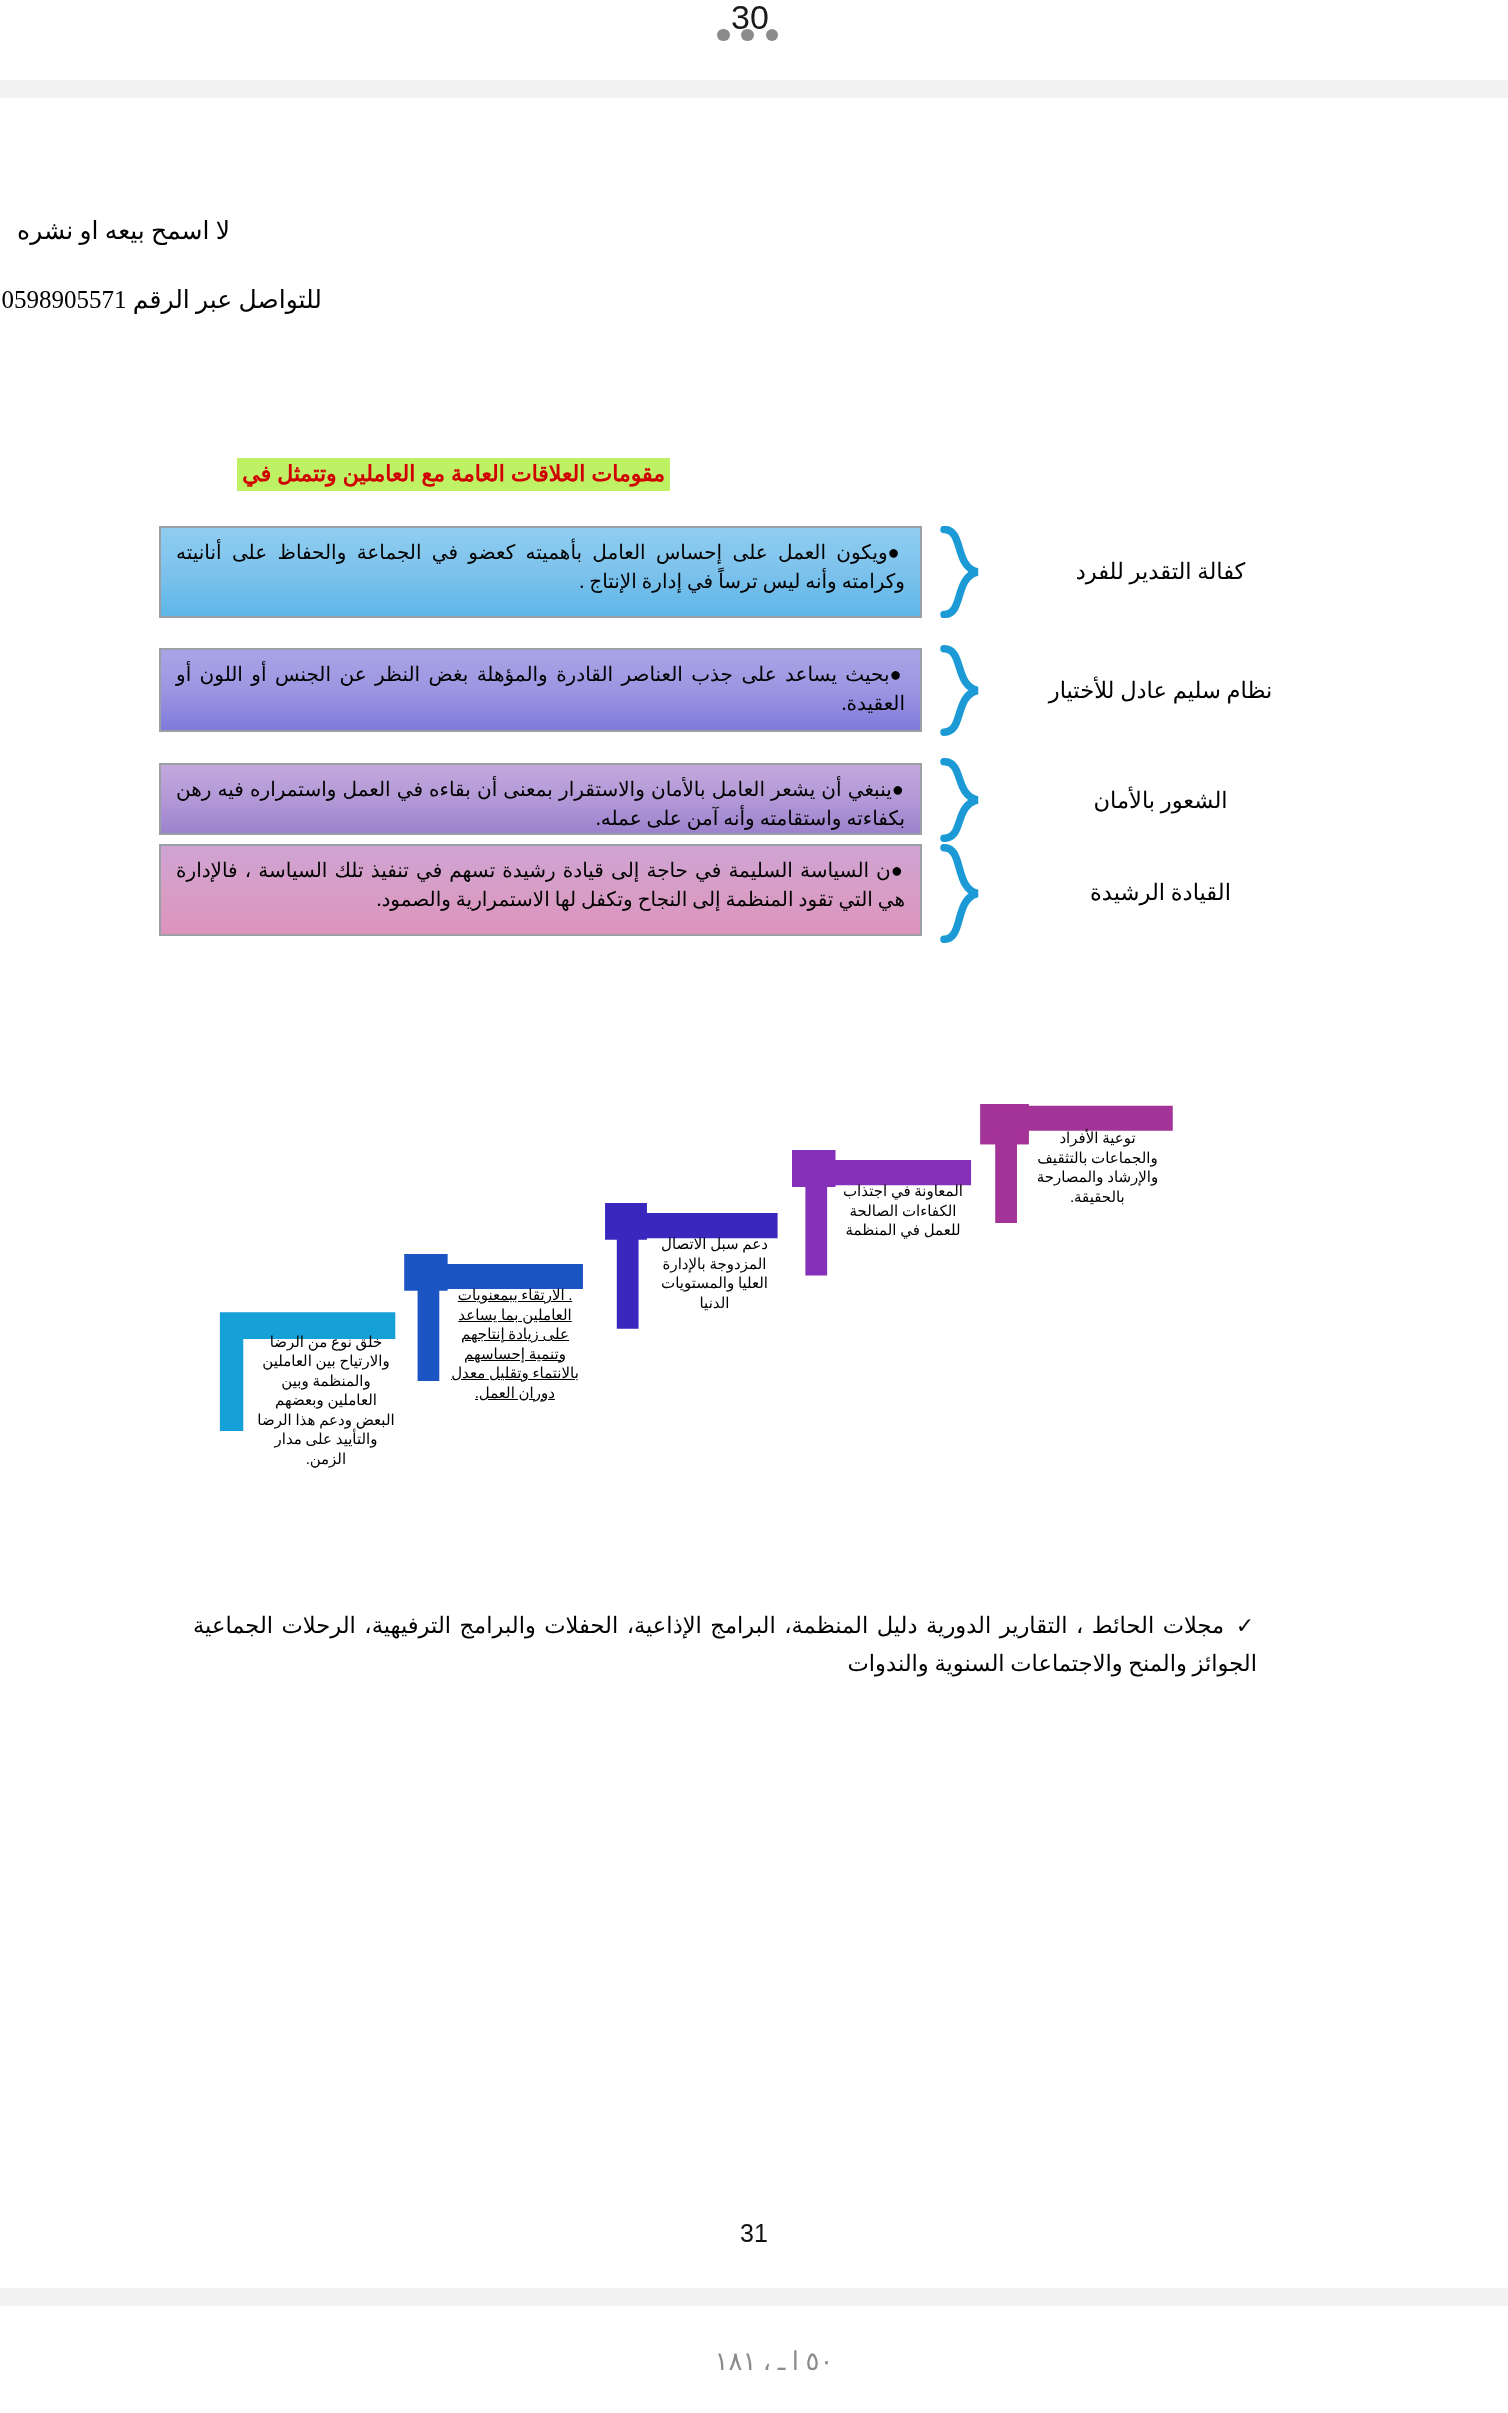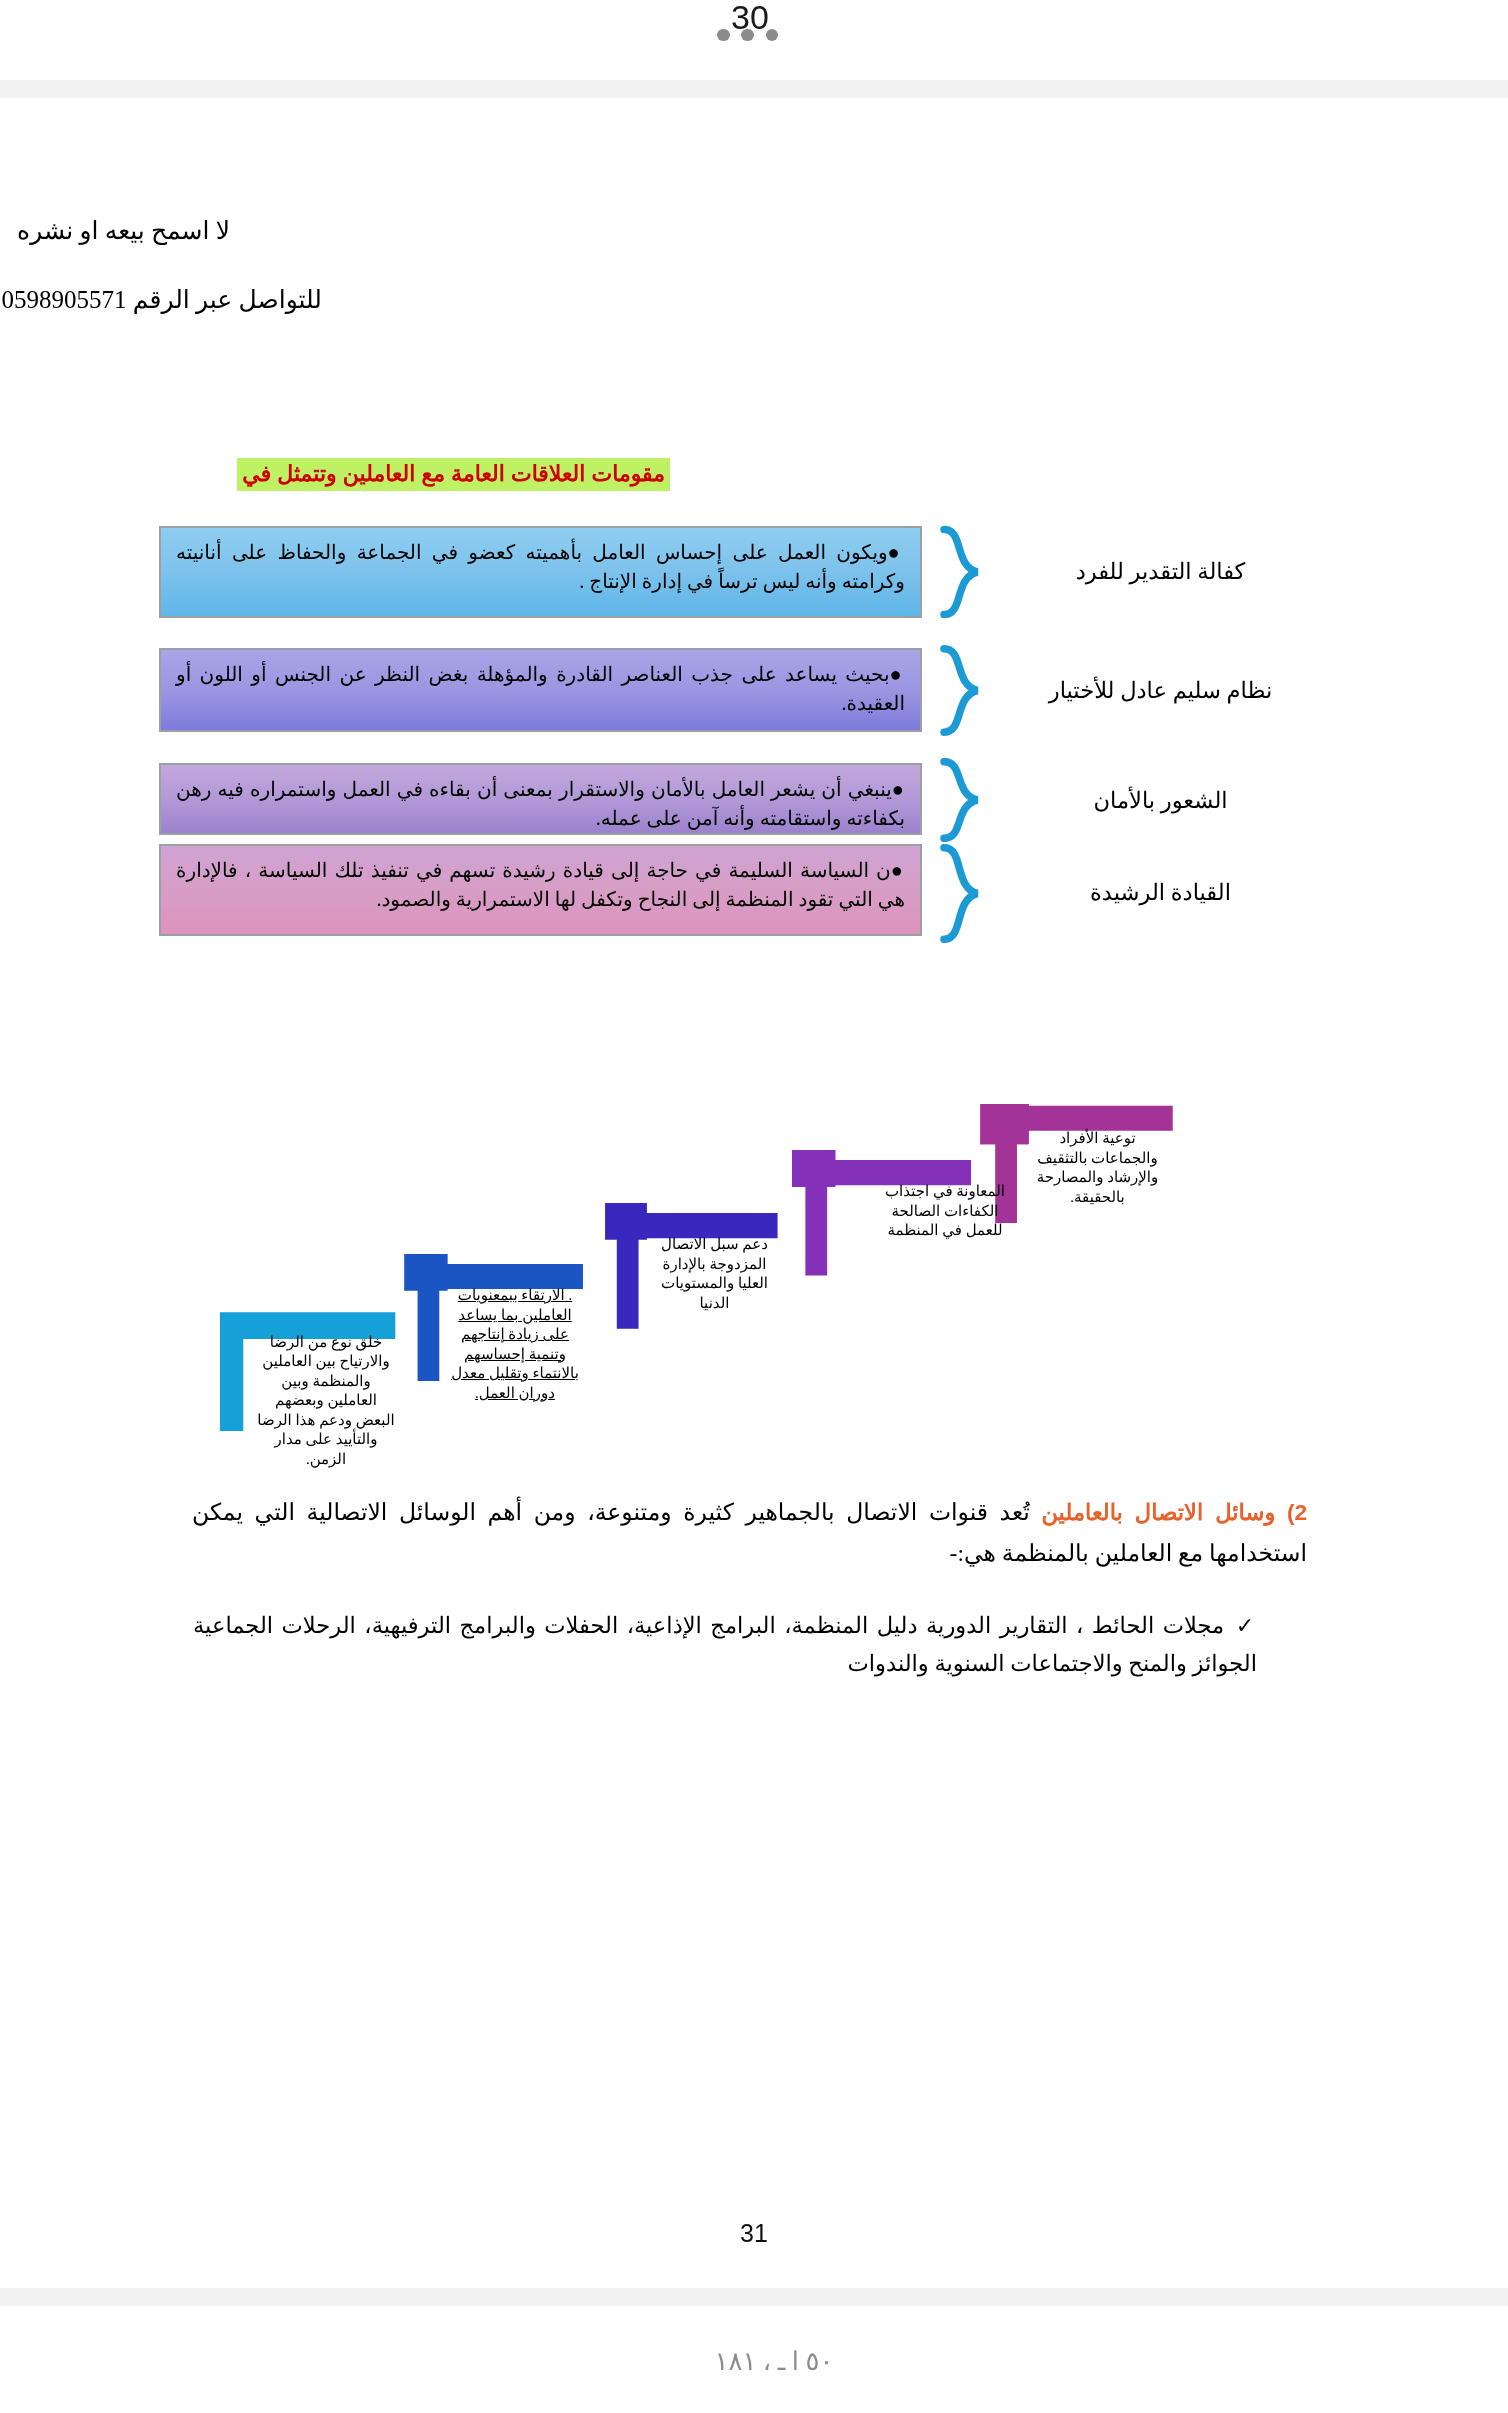--- a/index.html
+++ b/index.html
@@ -316,21 +316,21 @@
         <div class="caption" style="left:47px; top:25px; width:141px;">توعية الأفراد والجماعات بالتثقيف والإرشاد والمصارحة بالحقيقة.</div>
       </div>
 
       <div class="step" style="left:792px; top:54px;">
         <div class="glyph">
           <svg width="251" height="134" viewBox="0 0 300 160" aria-hidden="true">
             <polygon points="0,0 52,0 52,44 0,44" fill="#8430b8"></polygon>
             <path d="M16 12 L214 12 L214 42 L42 42 L42 150 L16 150 Z" fill="#8430b8"></path>
           </svg>
         </div>
-        <div class="caption" style="left:45px; top:32px; width:132px;margin-left:42px;">المعاونة في اجتذاب الكفاءات الصالحة للعمل في المنظمة</div>
+        <div class="caption" style="left:45px; top:32px; width:132px;">المعاونة في اجتذاب الكفاءات الصالحة للعمل في المنظمة</div>
       </div>
 
       <div class="step" style="left:605px; top:107px;">
         <div class="glyph">
           <svg width="243" height="134" viewBox="0 0 290 160" aria-hidden="true">
             <polygon points="0,0 50,0 50,44 0,44" fill="#3a27bd"></polygon>
             <path d="M14 12 L206 12 L206 42 L40 42 L40 150 L14 150 Z" fill="#3a27bd"></path>
           </svg>
         </div>
         <div class="caption" style="left:44px; top:32px; width:131px;">دعم سبل الاتصال المزدوجة بالإدارة العليا والمستويات الدنيا</div>
@@ -350,24 +350,20 @@
         <div class="glyph">
           <svg width="251" height="142" viewBox="0 0 300 170" aria-hidden="true">
             <path d="M14 10 L224 10 L224 42 L42 42 L42 152 L14 152 Z" fill="#15a0d8"></path>
           </svg>
         </div>
         <div class="caption" style="left:47px; top:28.5px; width:142px;">خلق نوع من الرضا والارتياح بين العاملين والمنظمة وبين العاملين وبعضهم البعض ودعم هذا الرضا والتأييد على مدار الزمن.</div>
       </div>
 
     </div>
 
-    <div class="para" style="top:1393px;">
-      <span class="accent">2)</span>
-      <span class="accent">وسائل الاتصال بالعاملين</span><span> تُعد قنوات الاتصال بالجماهير كثيرة ومتنوعة، ومن أهم الوسائل الاتصالية التي يمكن استخدامها مع العاملين بالمنظمة هي:-</span>
-    </div>
 
     <div class="checklist" style="top:1508px;">
       <span class="tick">✓</span><span>مجلات الحائط ، التقارير الدورية دليل المنظمة، البرامج الإذاعية، الحفلات والبرامج الترفيهية، الرحلات الجماعية الجوائز والمنح والاجتماعات السنوية والندوات</span>
     </div>
 
     <div class="page-footer">31</div>
 
   </div>
 
   <div class="band bottom"></div>

